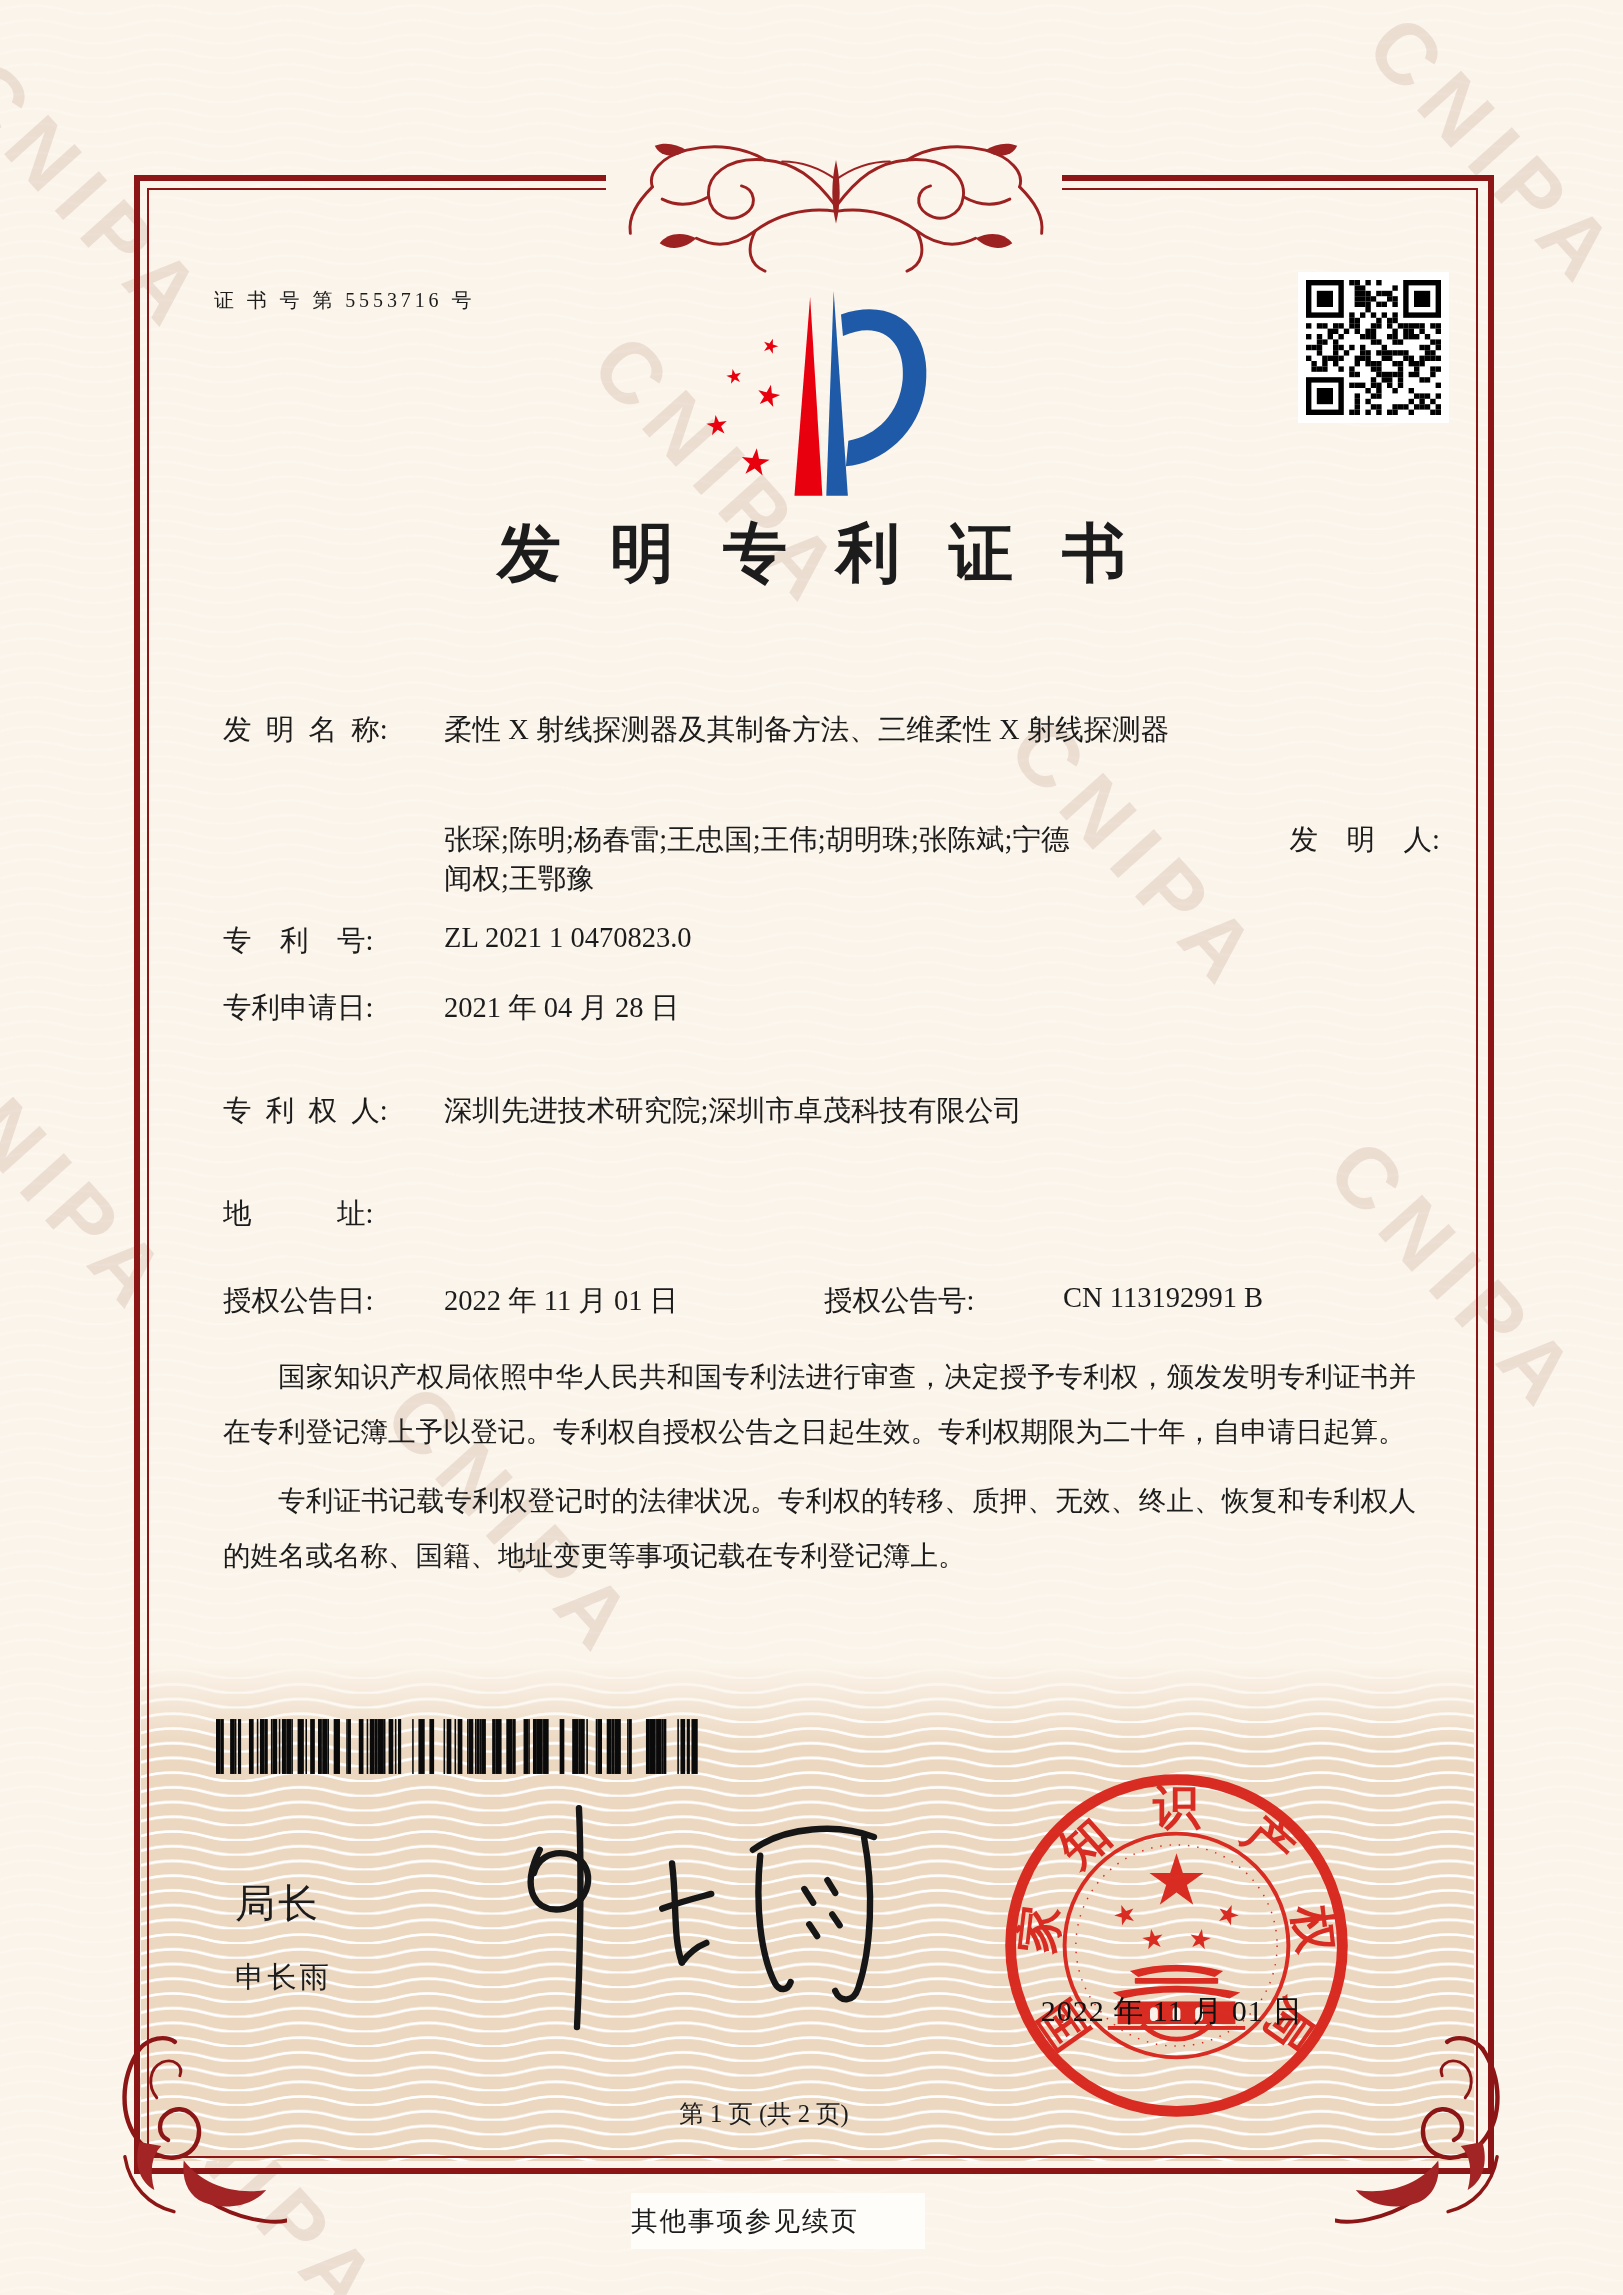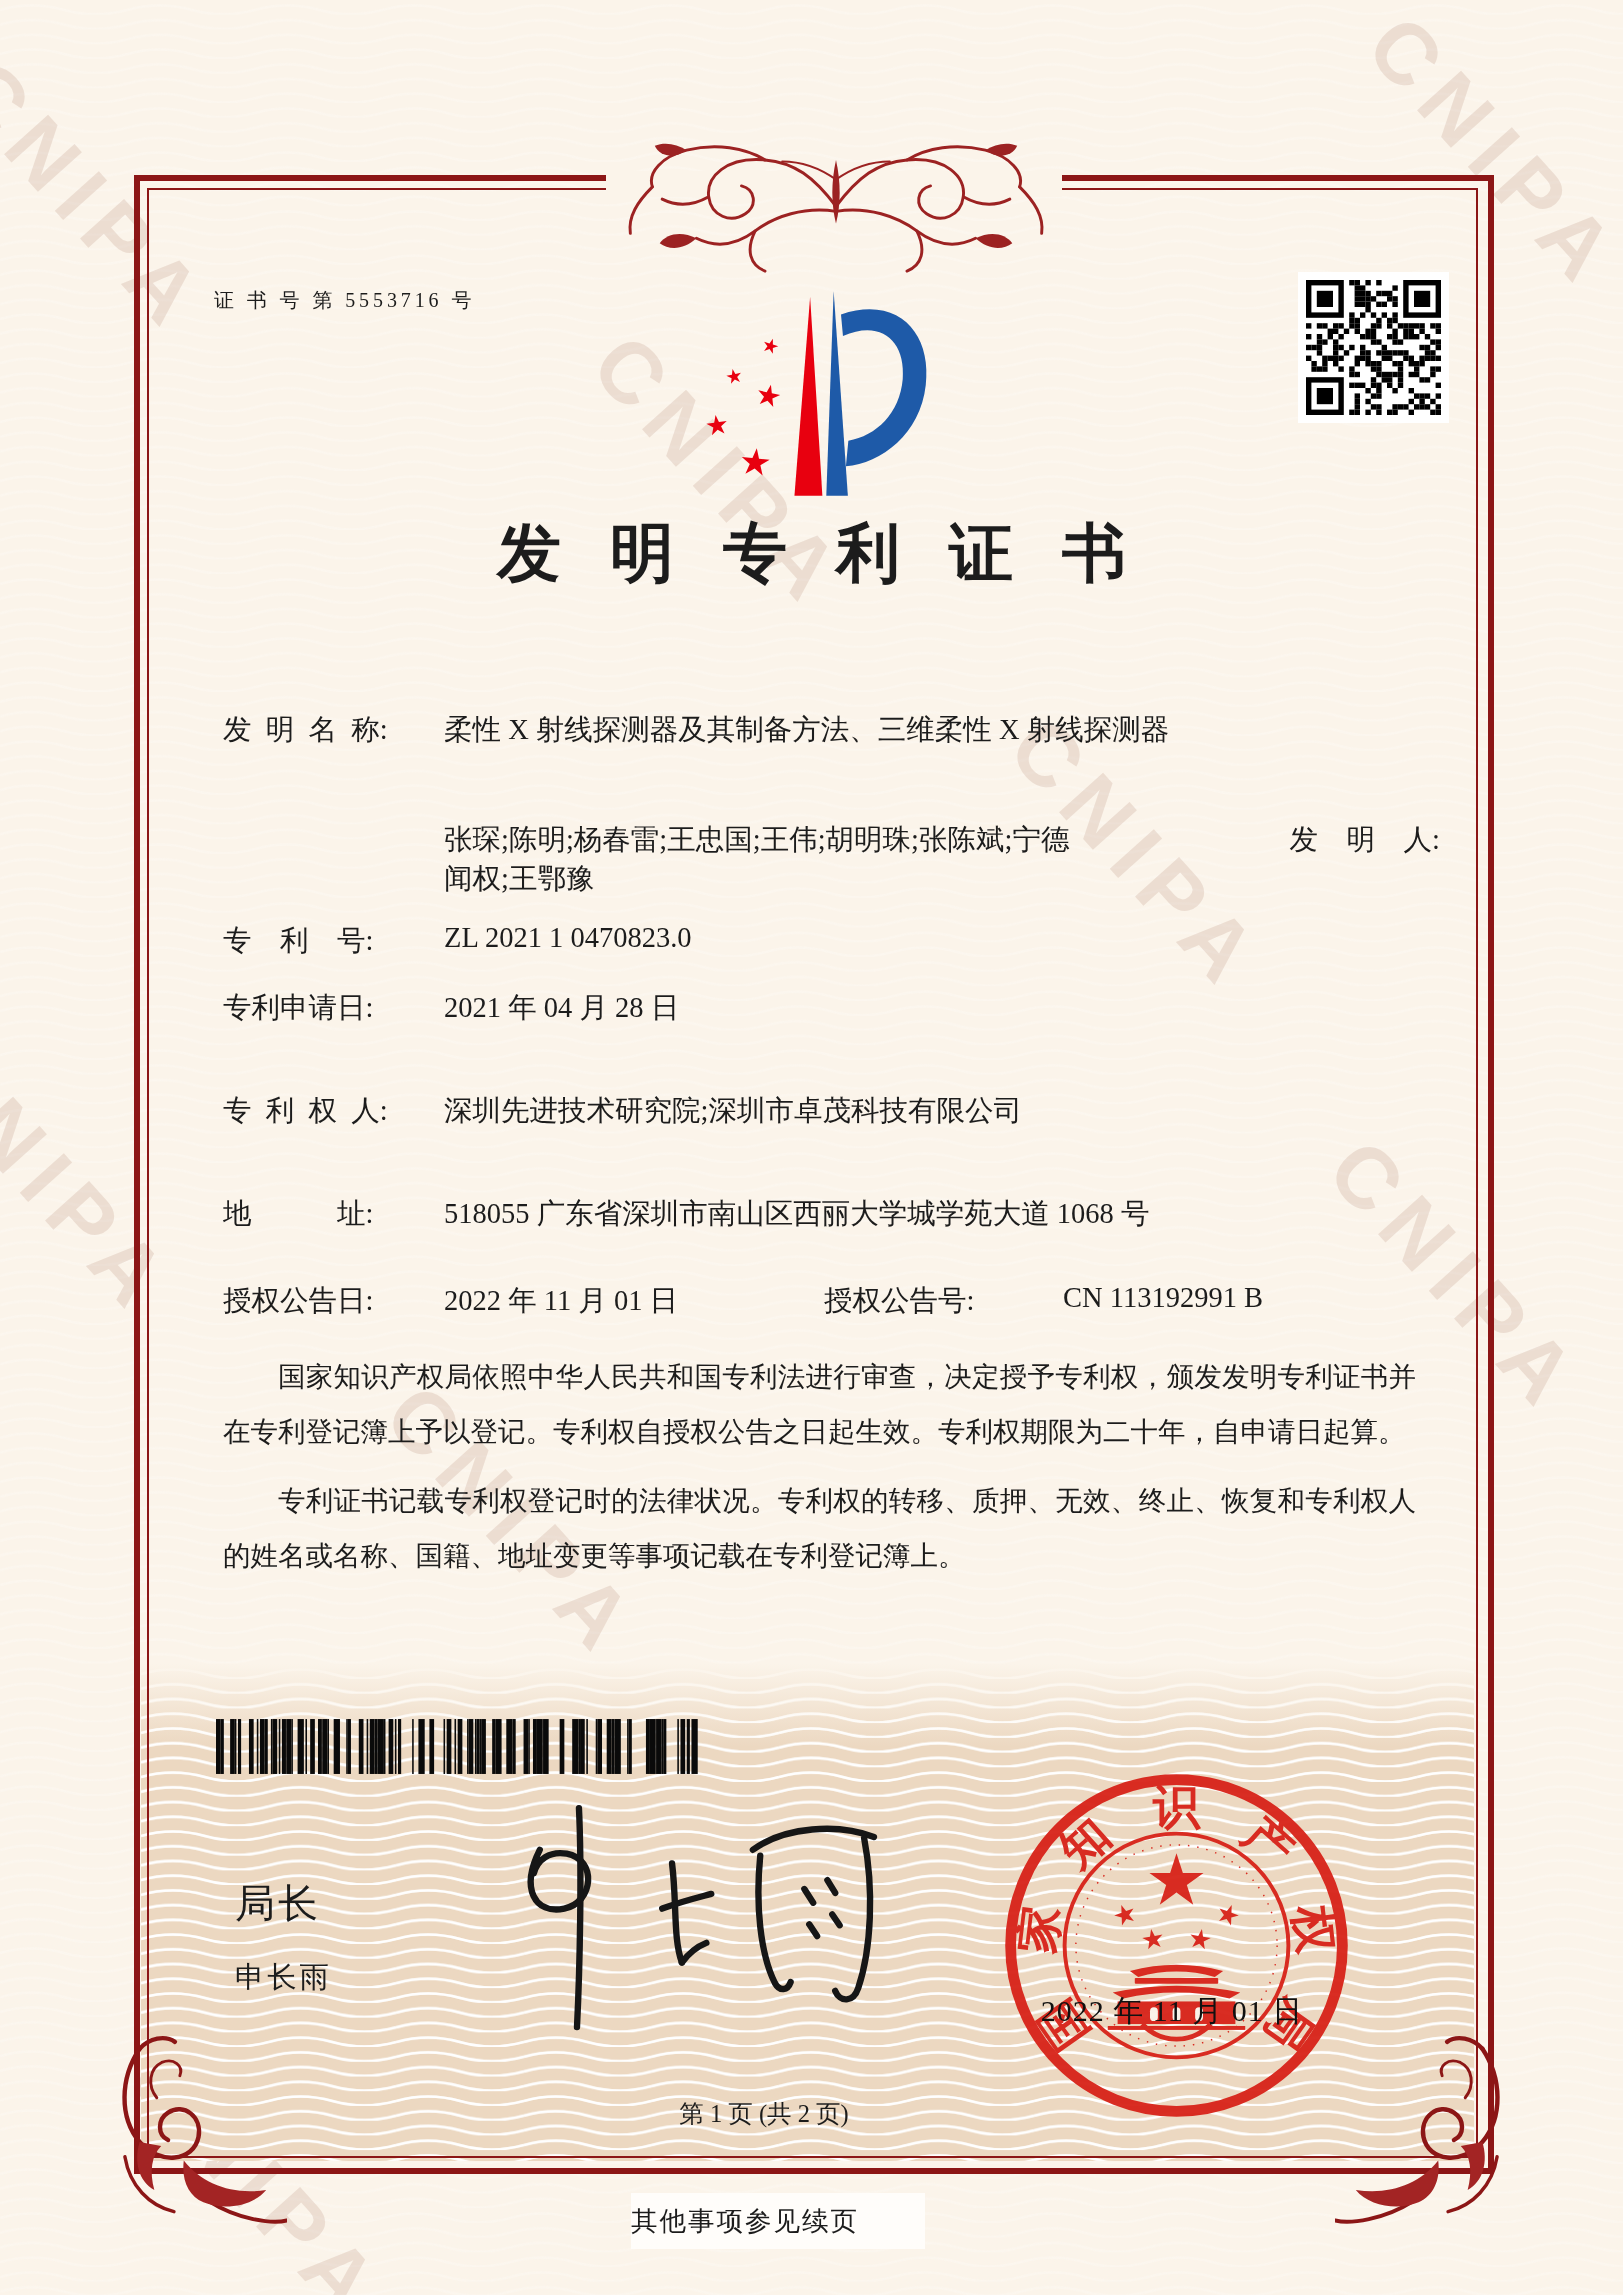--- a/index.html
+++ b/index.html
@@ -402,21 +402,20 @@
   <div class="row r-file">
     <span>专利申请日:</span>
     <span class="val">2021 年 04 月 28 日</span>
   </div>
   <div class="row r-owner">
     <span>专 利 权 人:</span>
     <span class="val">深圳先进技术研究院;深圳市卓茂科技有限公司</span>
   </div>
   <div class="row r-addr">
     <span>地   址:</span>
-    <span class="val">518055 广东省深圳市南山区西丽大学城学苑大道 1068 号</span>
   </div>
   <div class="row r-grant">
     <span>授权公告日:</span>
     <span class="val">2022 年 11 月 01 日</span>
     <span class="lbl2">授权公告号:</span>
     <span class="val2">CN 113192991 B</span>
   </div>
 
   <div class="body-text">
     <p>国家知识产权局依照中华人民共和国专利法进行审查，决定授予专利权，颁发发明专利证书并在专利登记簿上予以登记。专利权自授权公告之日起生效。专利权期限为二十年，自申请日起算。</p>

